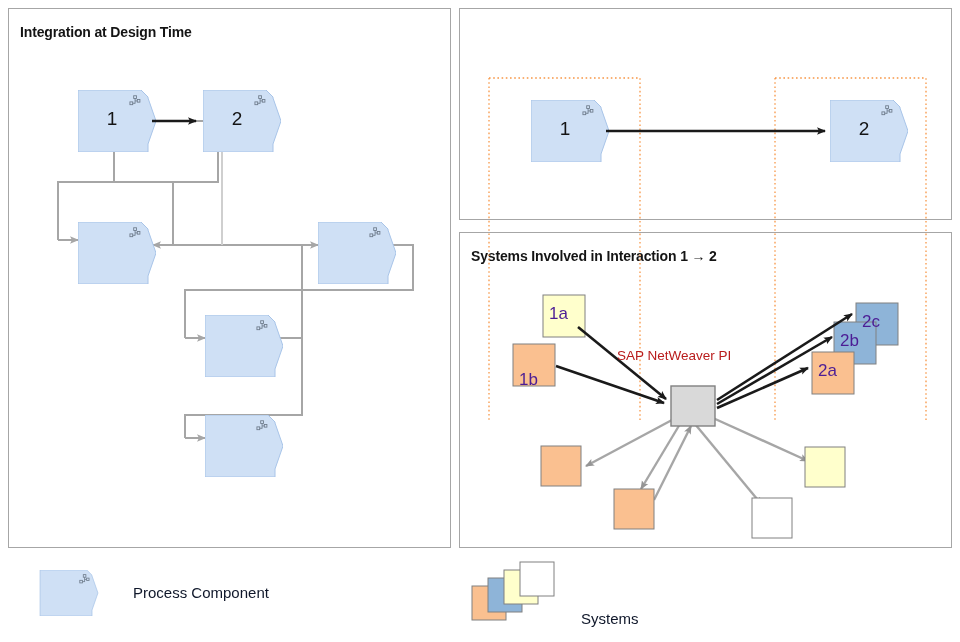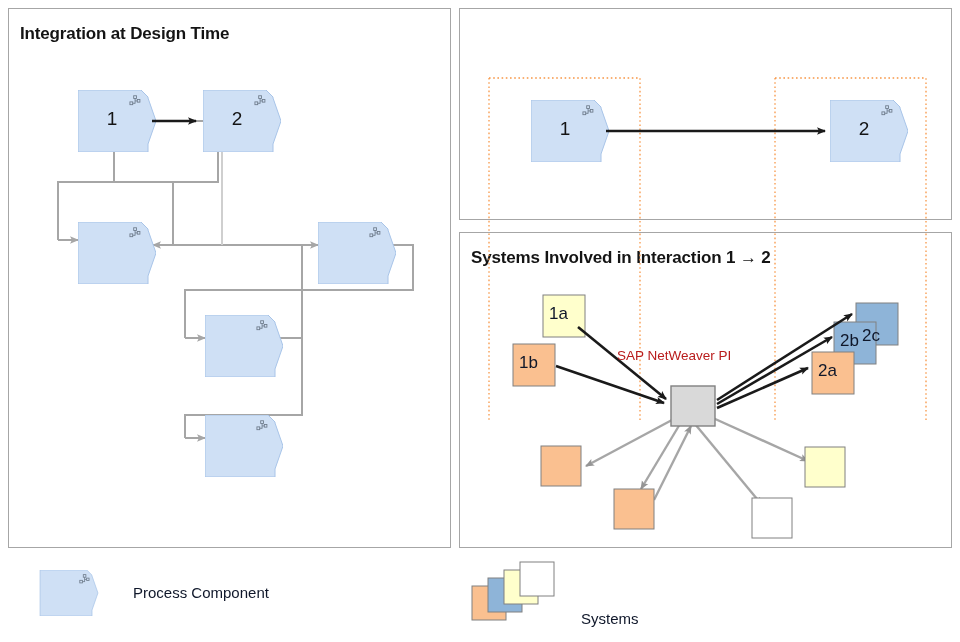--- a/index.html
+++ b/index.html
@@ -4,32 +4,32 @@
 <style>
   html,body{margin:0;padding:0;background:#ffffff;}
   body{
     width:960px;height:642px;position:relative;overflow:hidden;
     font-family:"Liberation Sans","DejaVu Sans",sans-serif;
     color:#1a1a1a;
   }
   #root{position:absolute;left:0;top:0;width:960px;height:642px;}
   .panel{position:absolute;background:#ffffff;border:1px solid #a6a6a6;box-sizing:border-box;}
   .panel-title{
-    position:absolute;font-size:17px;font-weight:bold;color:#141414;
+    position:absolute;font-size:14px;font-weight:bold;color:#141414;
     letter-spacing:-0.15px;white-space:nowrap;
   }
   .legend-label{
     position:absolute;font-size:15px;font-weight:normal;color:#0f172a;white-space:nowrap;
   }
   svg{position:absolute;left:0;top:0;width:960px;height:642px;overflow:visible;}
   .pc-num{
     position:absolute;font-size:19px;color:#141414;text-align:center;
     width:60px;
   }
-  .sys-lbl{position:absolute;font-size:17px;color:#0f172a;}
+  .sys-lbl{position:absolute;font-size:17px;color:#4c1d95;}
   .pi-lbl{position:absolute;font-size:13.5px;color:#b91c1c;white-space:nowrap;}
 </style>
 </head>
 <body>
 
 <div id="root">
 
   <div class="panel" style="left:8px;top:8px;width:443px;height:540px;"></div>
   <div class="panel" style="left:459px;top:8px;width:493px;height:212px;"></div>
   <div class="panel" style="left:459px;top:232px;width:493px;height:316px;"></div>
@@ -171,23 +171,23 @@
     </g>
   </svg>
 
   <div class="pc-num" style="left:82px;top:108px;">1</div>
   <div class="pc-num" style="left:207px;top:108px;">2</div>
 
   <div class="pc-num" style="left:535px;top:118px;">1</div>
   <div class="pc-num" style="left:834px;top:118px;">2</div>
 
   <div class="sys-lbl" style="left:549px;top:304px;">1a</div>
-  <div class="sys-lbl" style="left:519px;top:353px;text-align:center;">1b</div>
+  <div class="sys-lbl" style="left:519px;top:370px;text-align:center;">1b</div>
 
-  <div class="sys-lbl" style="left:862px;top:312px;margin-top:14px;">2c</div>
+  <div class="sys-lbl" style="left:862px;top:312px;">2c</div>
   <div class="sys-lbl" style="left:840px;top:331px;text-align:center;">2b</div>
   <div class="sys-lbl" style="left:818px;top:361px;">2a</div>
 
   <div class="pi-lbl" style="left:617px;top:348px;">SAP NetWeaver PI</div>
 
   <div class="legend-label" style="left:133px;top:584px;">Process Component</div>
   <div class="legend-label" style="left:581px;top:610px;">Systems</div>
 
 </div>
 

